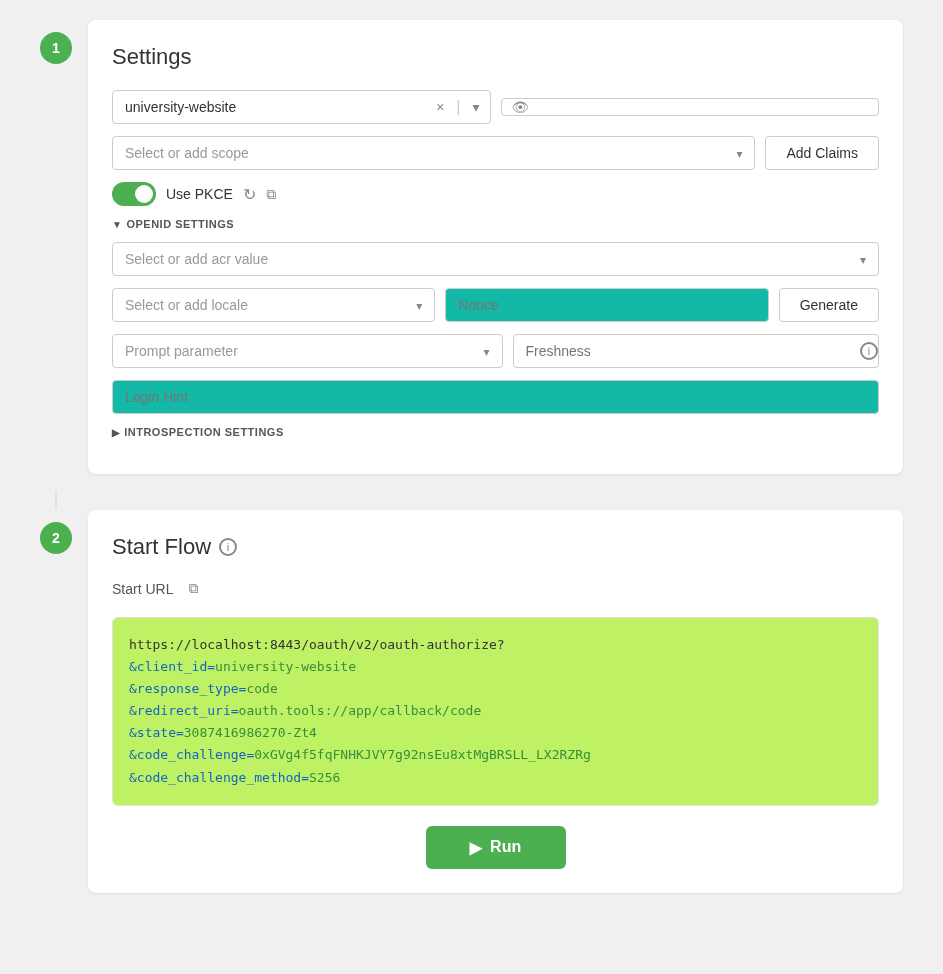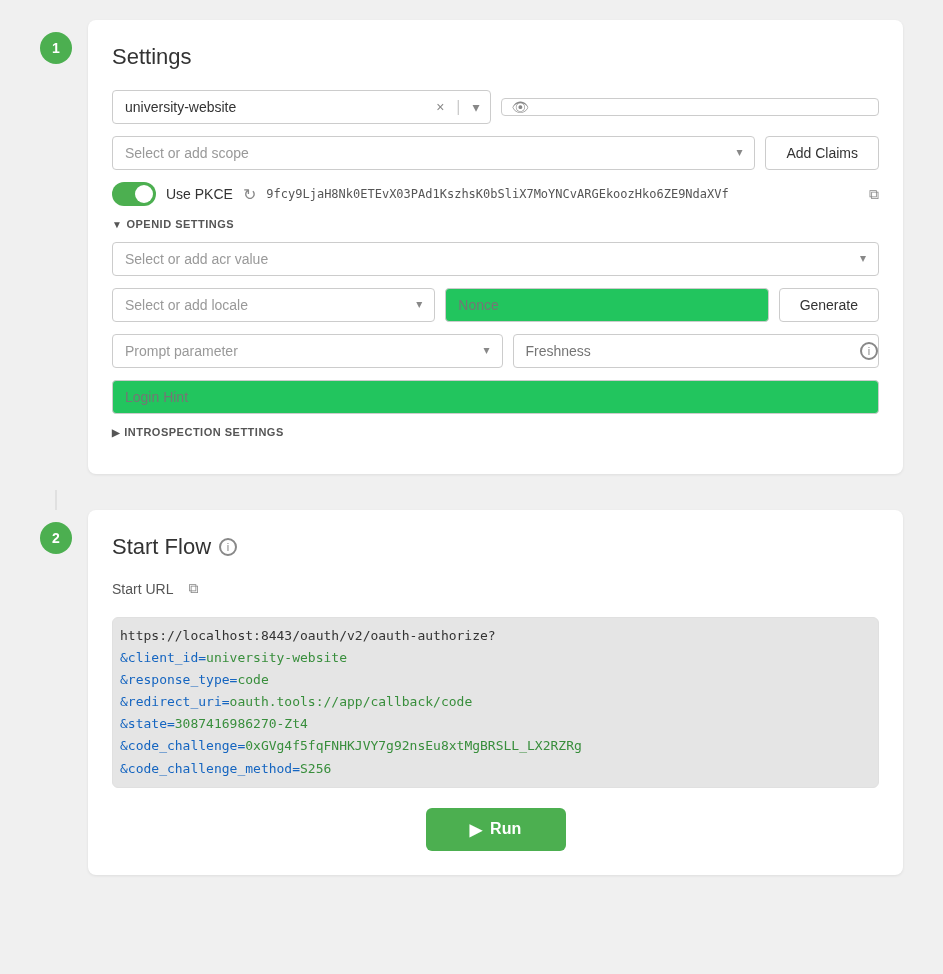--- a/index.html
+++ b/index.html
@@ -70,21 +70,21 @@
       gap: 10px;
       margin-bottom: 12px;
       align-items: center;
     }
     .input-field {
       border: 1px solid #ccc;
       border-radius: 4px;
       padding: 8px 12px;
       font-size: 14px;
       color: #333;
-      background: #22c55e;
+      background: #14b8a6;
       outline: none;
     }
     .input-with-controls {
       display: flex;
       align-items: center;
       border: 1px solid #ccc;
       border-radius: 4px;
       background: white;
     }
     .input-with-controls input {
@@ -103,21 +103,21 @@
       font-size: 14px;
       border: none;
       background: transparent;
     }
     .separator {
       color: #ccc;
       padding: 0 2px;
     }
     .select-dropdown {
       display: flex;
-      align-items: flex-start;
+      align-items: flex-end;
       border: 1px solid #ccc;
       border-radius: 4px;
       padding: 8px 12px;
       background: white;
       cursor: pointer;
       font-size: 14px;
       color: #999;
     }
     .select-dropdown .dropdown-arrow {
       margin-left: auto;
@@ -213,22 +213,22 @@
       margin-bottom: 20px;
     }
     .url-label {
       font-size: 14px;
       color: #555;
       font-weight: 500;
     }
     .code-box {
       border: 1px solid #e0e0e0;
       border-radius: 6px;
-      padding: 7px;
-      background: #e5e5e5;
+      padding: 16px;
+      background: #bef264;
       font-family: monospace;
       font-size: 13px;
       line-height: 1.7;
     }
     .code-line-plain {
       color: #333;
     }
     .code-param-key {
       color: #1565c0;
     }
@@ -288,21 +288,20 @@
         <button class="btn">Add Claims</button>
       </div>
 
       <div class="pkce-row">
         <label class="toggle-switch">
           <input type="checkbox" checked="" style="">
           <span class="toggle-slider"></span>
         </label>
         <span class="pkce-label">Use PKCE</span>
         <span class="refresh-icon">↻</span>
-        <span class="pkce-value">9fcy9LjaH8Nk0ETEvX03PAd1KszhsK0bSliX7MoYNCvARGEkoozHko6ZE9NdaXVf</span>
         <span class="copy-icon">⧉</span>
       </div>
 
       <div class="section-header">
         <span class="arrow">▼</span>
         <span>OPENID SETTINGS</span>
       </div>
 
       <div class="row">
         <div class="select-dropdown" style="flex:1">

